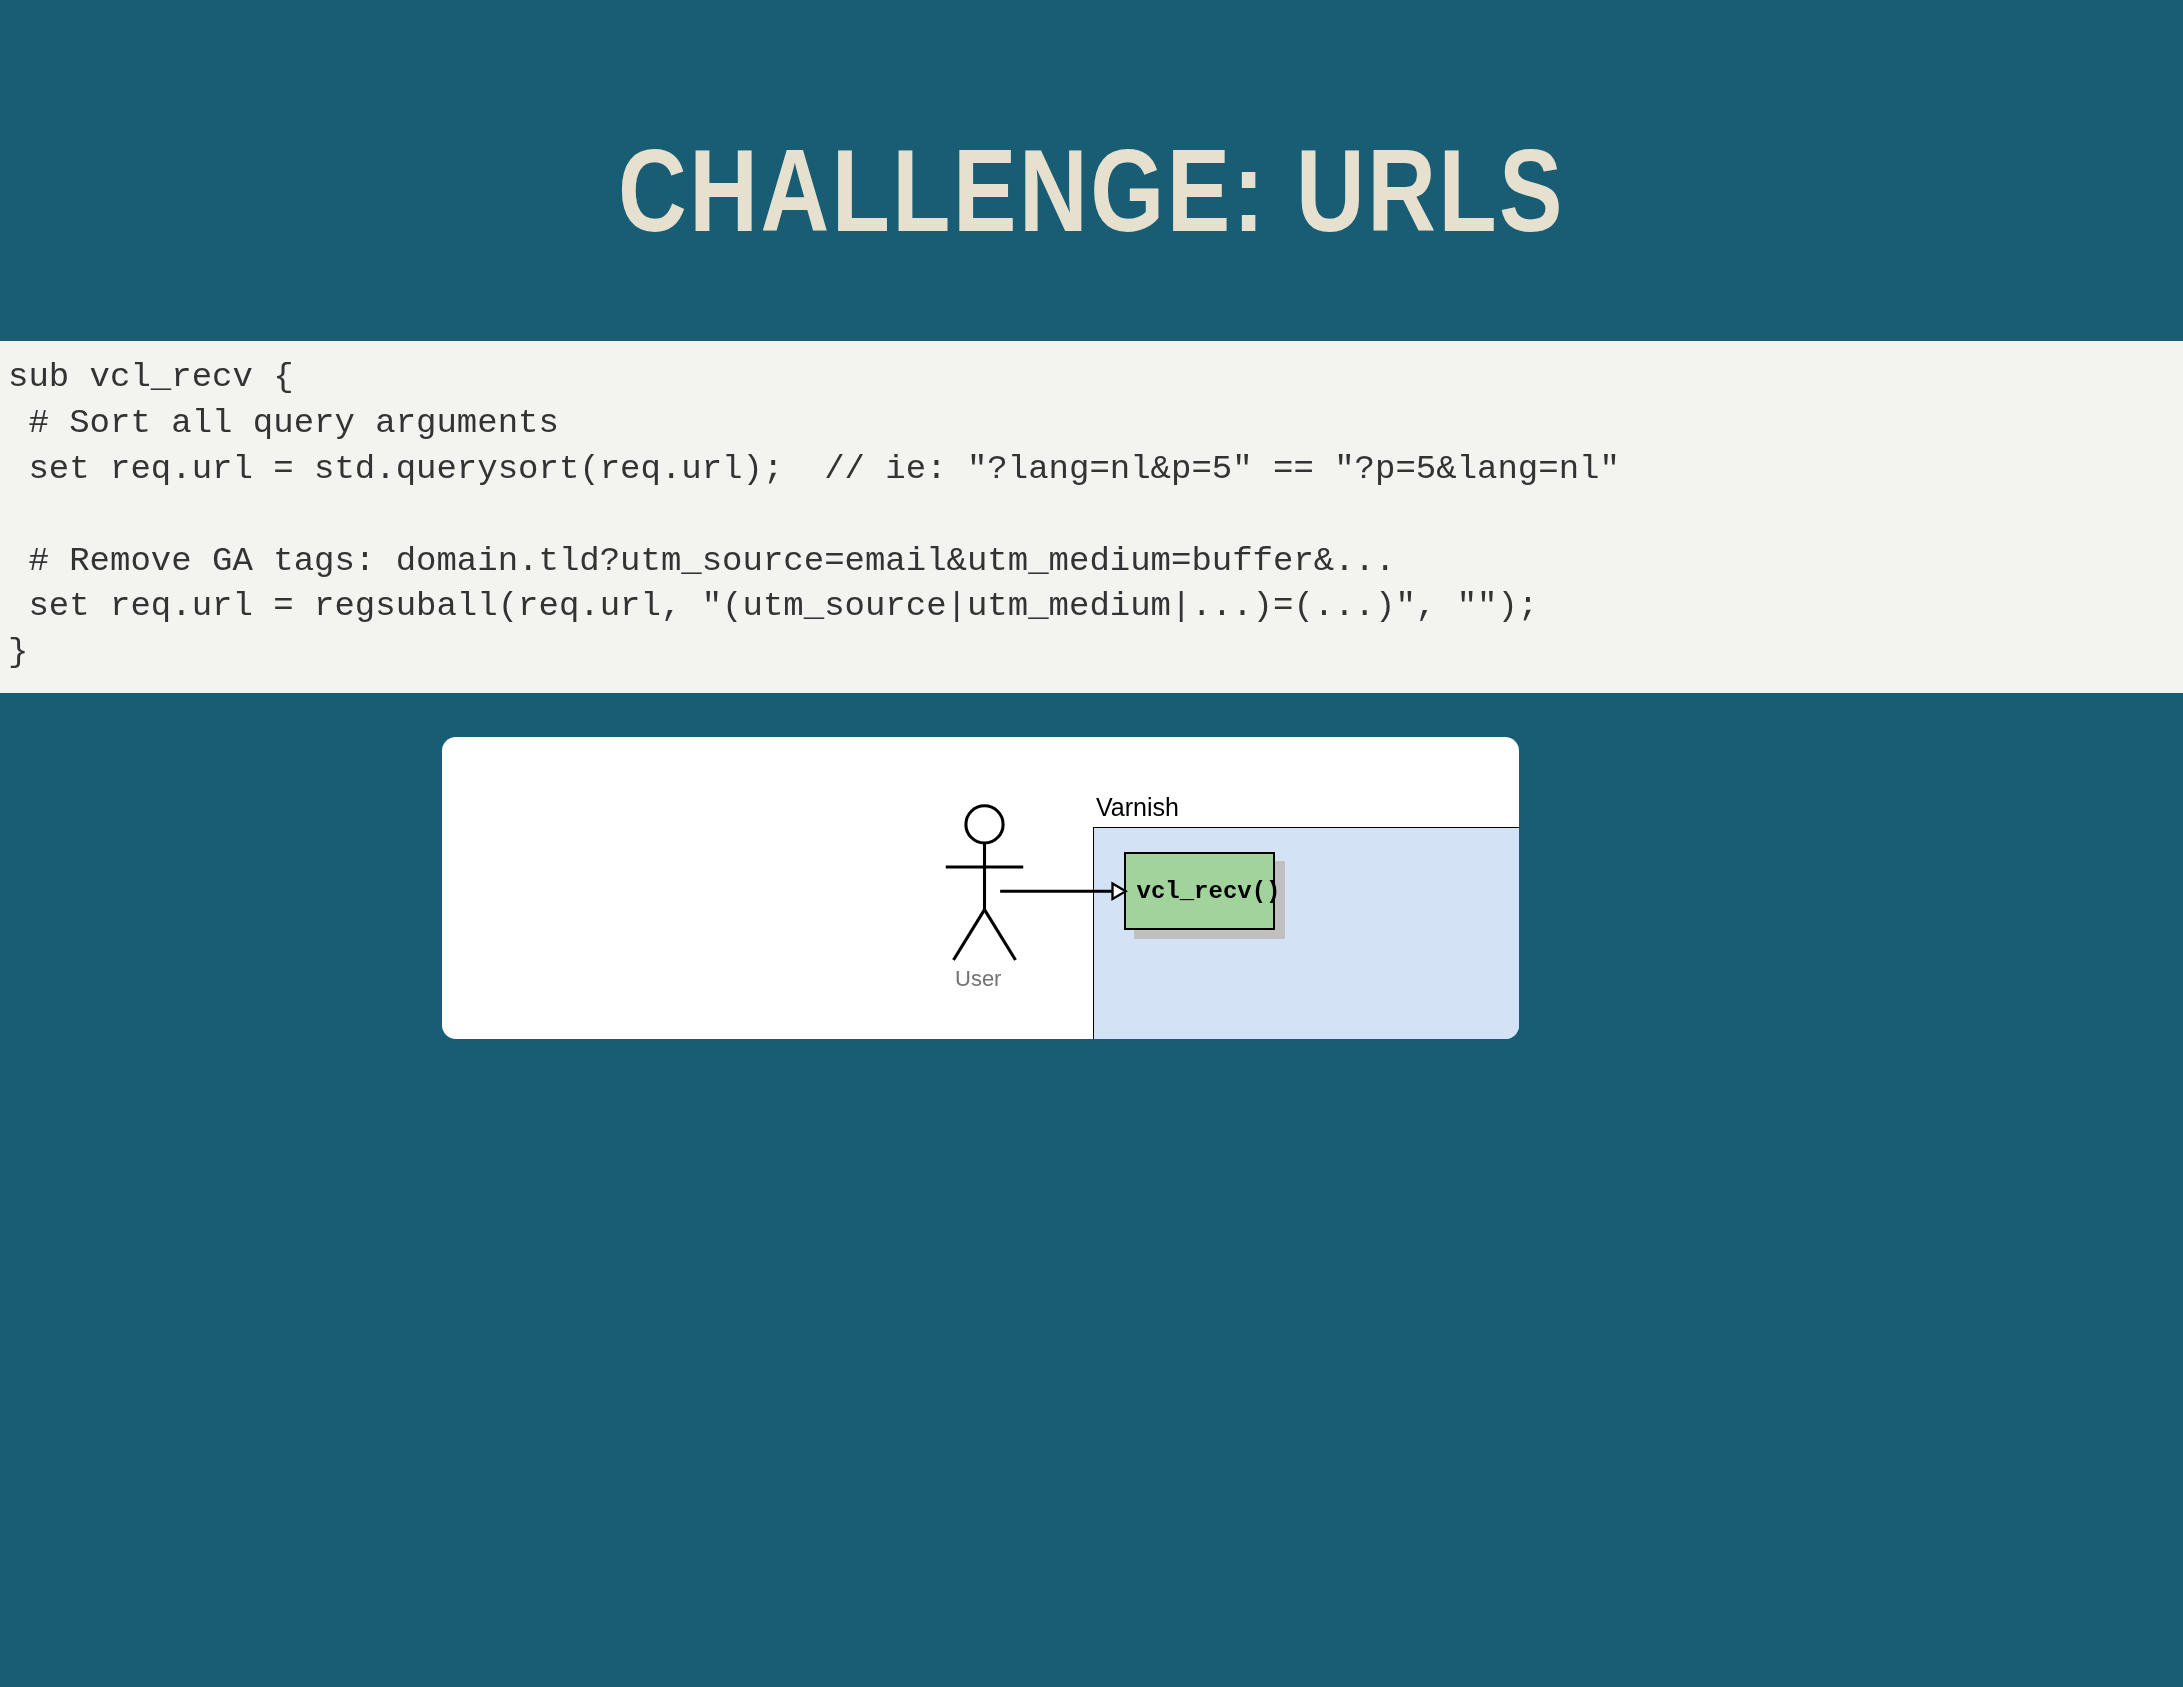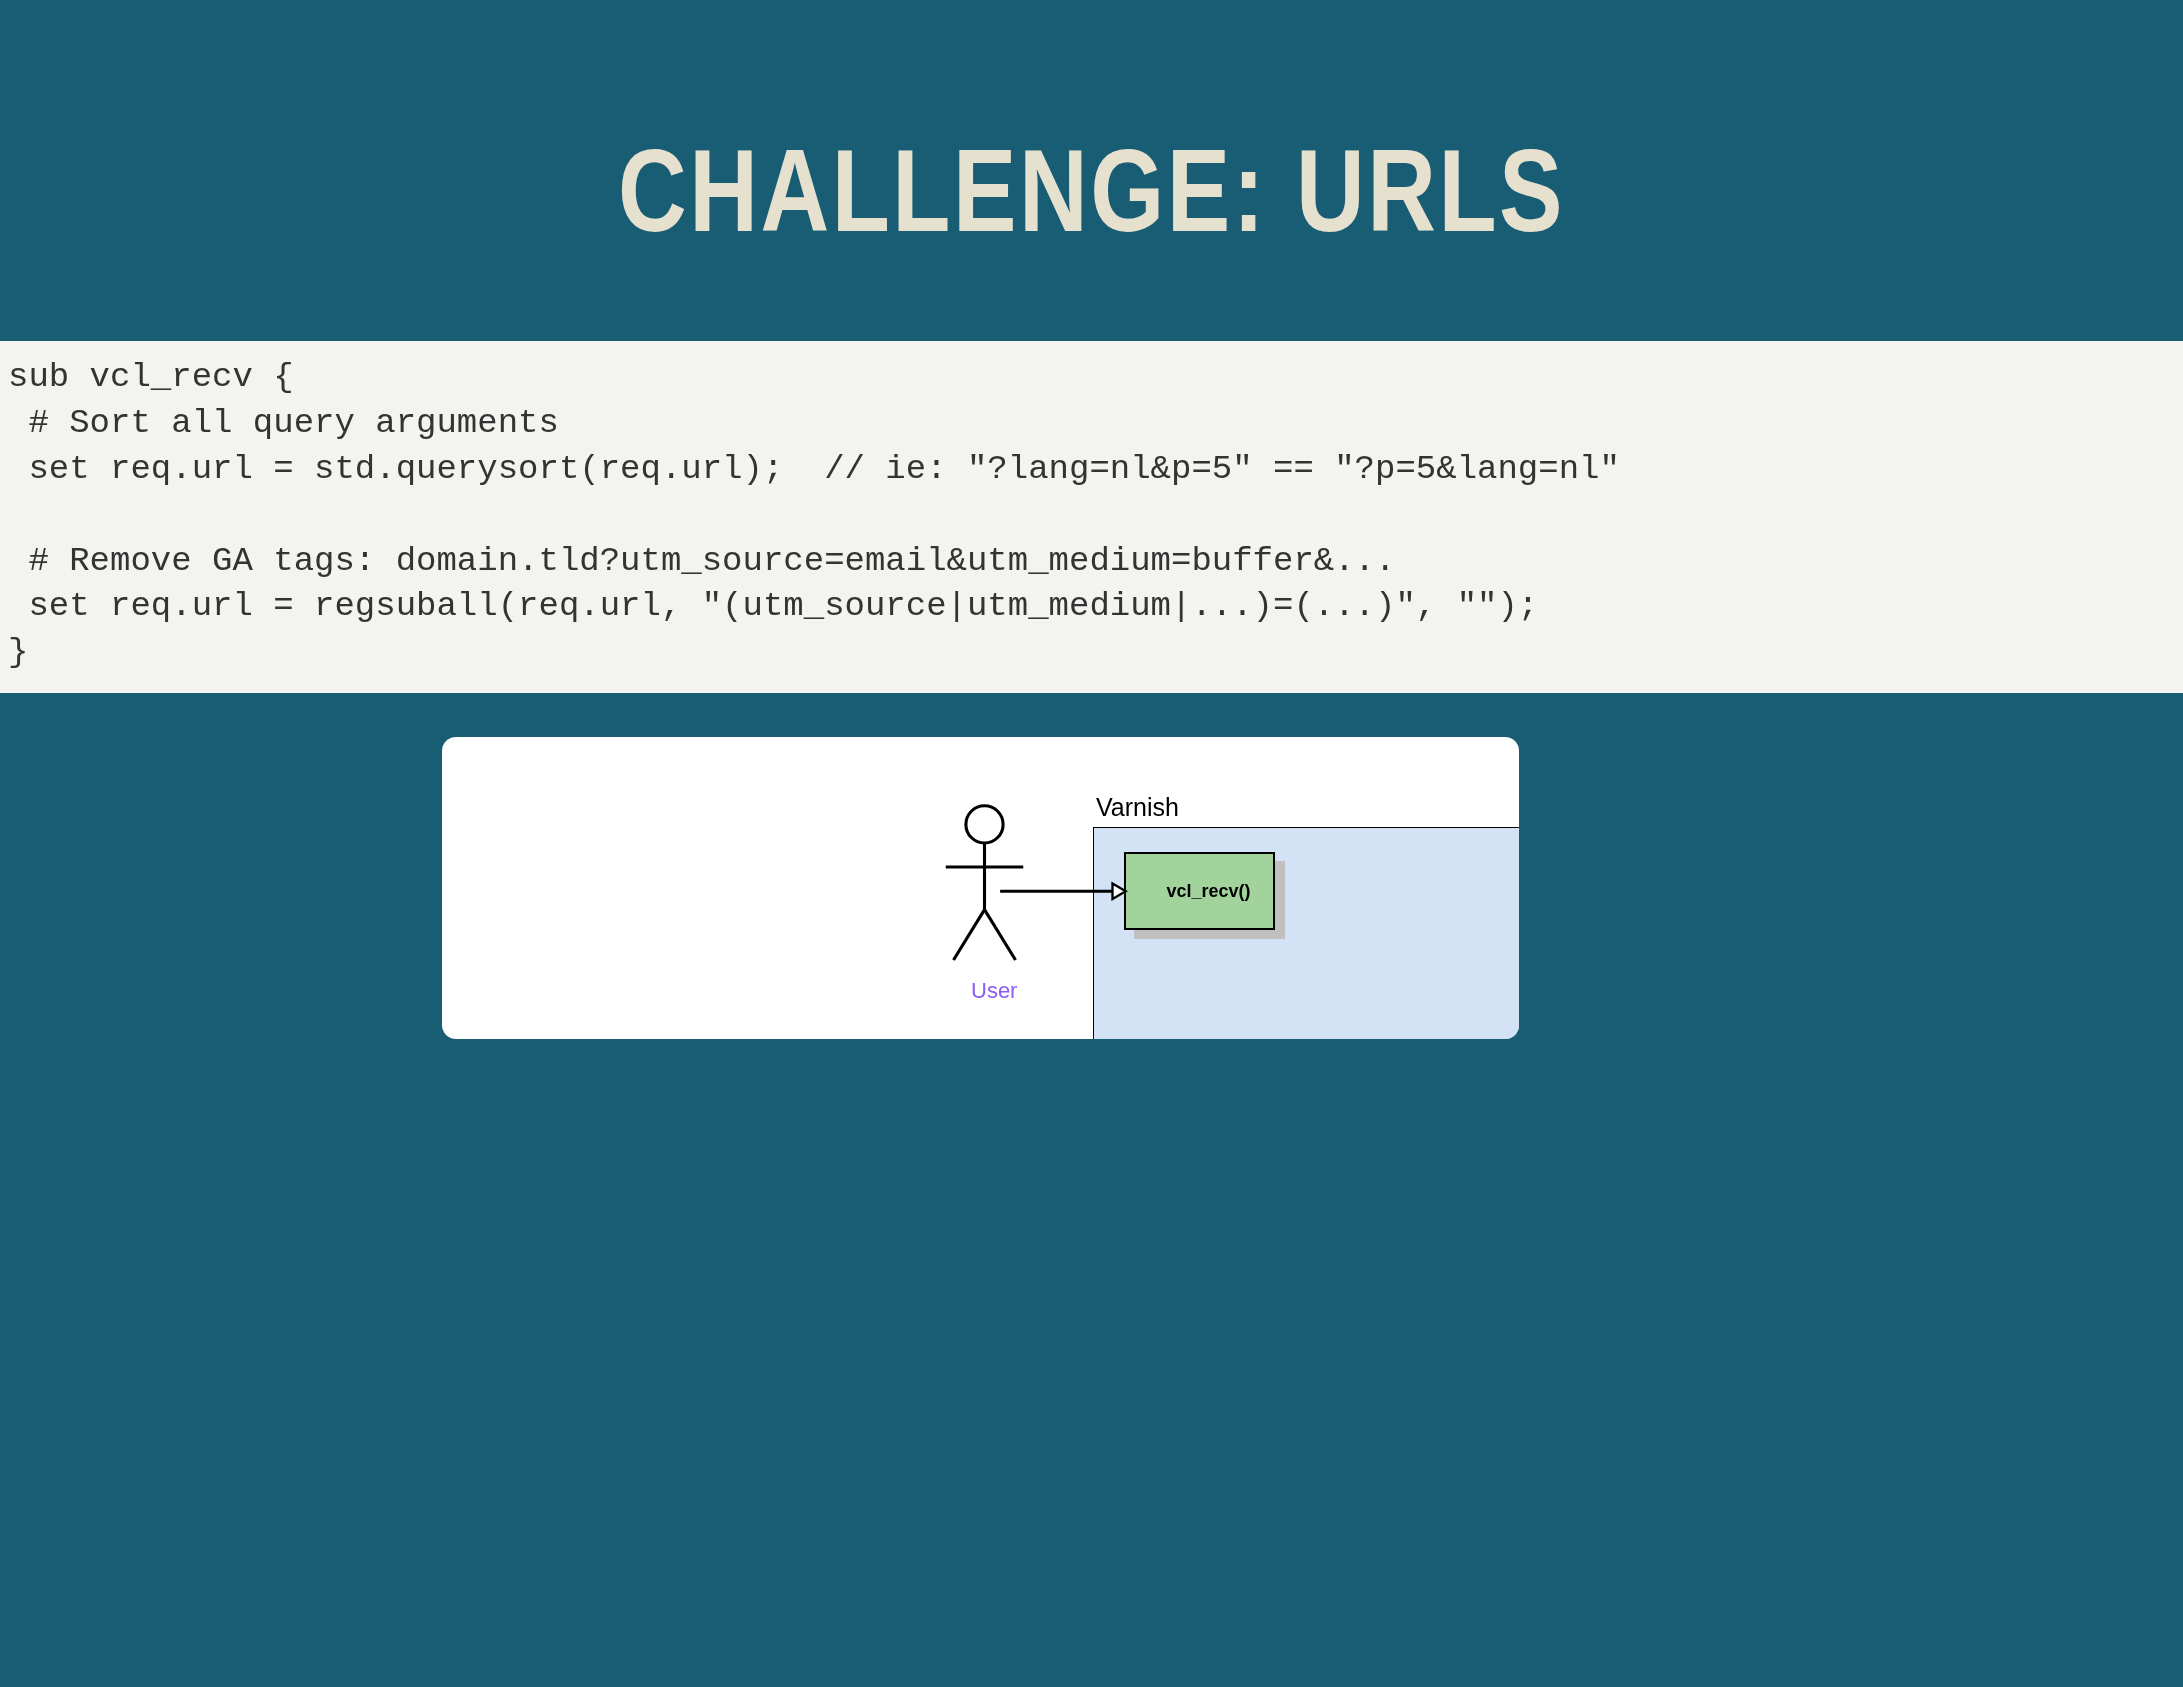--- a/index.html
+++ b/index.html
@@ -99,34 +99,33 @@
     width: 151px;
     height: 78px;
     background: #a3d39c;
     border: 2.3px solid #000;
     box-sizing: border-box;
     display: flex;
     align-items: center;
     justify-content: center;
   }
   .recv-text {
-    font-family: Liberation Sans, sans-serif;
+    font-family: Liberation Mono, monospace;
     font-weight: bold;
-    font-size: 18px;
+    font-size: 24px;
     color: #000;
     margin-left: 18px;
   }
   .user-label {
     position: absolute;
     left: 513px;
-    top: 241px;
+    top: 229px;
     font-family: Arial, sans-serif;
     font-size: 22px;
-    color: #8b5cf6;
-    margin-left: 16px;
+    color: #737373;
   }
   .stick {
     position: absolute;
     left: 496px;
     top: 64px;
   }
   .arrow-svg {
     position: absolute;
     left: 558px;
     top: 141px;

